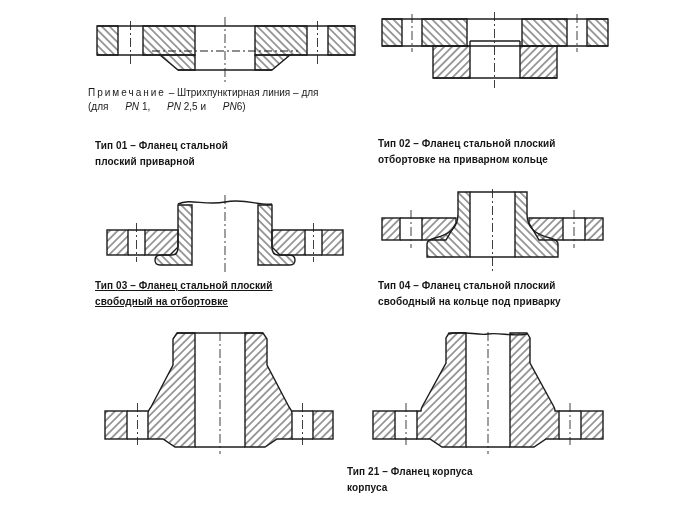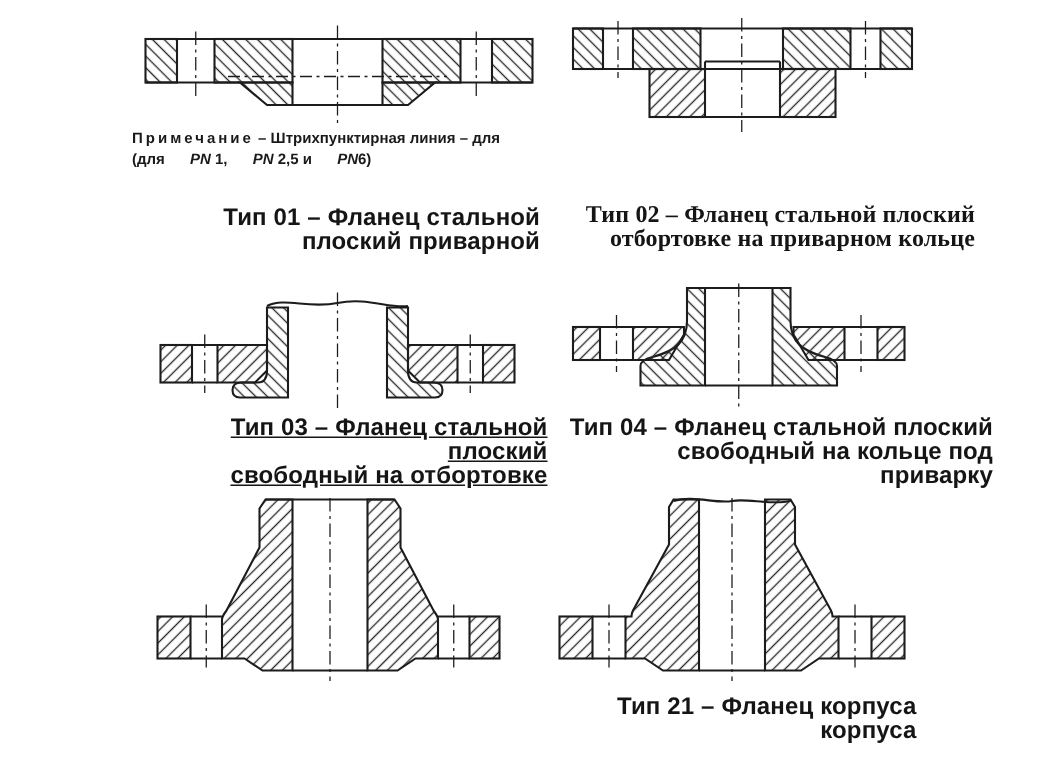--- a/index.html
+++ b/index.html
@@ -2,26 +2,26 @@
 <html><head>
 <meta charset="utf-8">
 <style>
   html,body{margin:0;padding:0;background:#ffffff;}
   #screen{
     position:relative;width:700px;height:520px;background:#ffffff;overflow:hidden;
     font-family:"Liberation Sans","DejaVu Sans",sans-serif;color:#111;
   }
   .fig{position:absolute;}
   .caption{
-    position:absolute;text-align:right;font-size:16px;font-weight:700;
+    position:absolute;text-align:left;font-size:10px;font-weight:700;
     line-height:16px;color:#151515;letter-spacing:.1px;
   }
   .caption span{display:block;}
   .note{
-    position:absolute;left:88px;top:86px;width:288px;font-size:10px;font-weight:700;
+    position:absolute;left:88px;top:86px;width:288px;font-size:10px;font-weight:400;
     line-height:13.5px;color:#1a1a1a;
   }
   .note-label{letter-spacing:2px;}
   .note i{font-style:italic;padding-left:14px;}
   svg{display:block;}
   .cl{stroke:#1c1c1c;stroke-width:.85;fill:none;stroke-dasharray:9 3 2 3;}
   .ln{stroke:#1c1c1c;stroke-width:1.4;fill:none;}
   .seal{stroke:#1c1c1c;stroke-width:1;fill:none;stroke-dasharray:8 3 2 3;}
   .hA{fill:url(#hA);stroke:#1c1c1c;stroke-width:1.4;}
   .hB{fill:url(#hB);stroke:#1c1c1c;stroke-width:1.4;}
@@ -189,21 +189,21 @@
 
   <div class="note">
     <div><span class="note-label">Примечание</span> <span>– Штрихпунктирная линия – для</span></div>
     <div><span>(для </span><i>PN</i><span> 1, </span><i>PN</i><span> 2,5 и </span><i>PN</i><span>6)</span></div>
   </div>
 
   <div class="caption" style="left:95px;top:138px;width:265px;">
     <span>Тип 01 – Фланец стальной</span>
     <span>плоский приварной</span>
   </div>
-  <div class="caption" style="left:378px;top:136px;width:272px;font-family:Liberation Serif, serif;">
+  <div class="caption" style="left:378px;top:136px;width:272px;">
     <span>Тип 02 – Фланец стальной плоский</span>
     <span>отбортовке на приварном кольце</span>
   </div>
   <div class="caption" style="left:95px;top:278px;width:270px;text-decoration:underline;">
     <span>Тип 03 – Фланец стальной плоский</span>
     <span>свободный на отбортовке</span>
   </div>
   <div class="caption" style="left:378px;top:278px;width:284px;">
     <span>Тип 04 – Фланец стальной плоский</span>
     <span>свободный на кольце под приварку</span>

